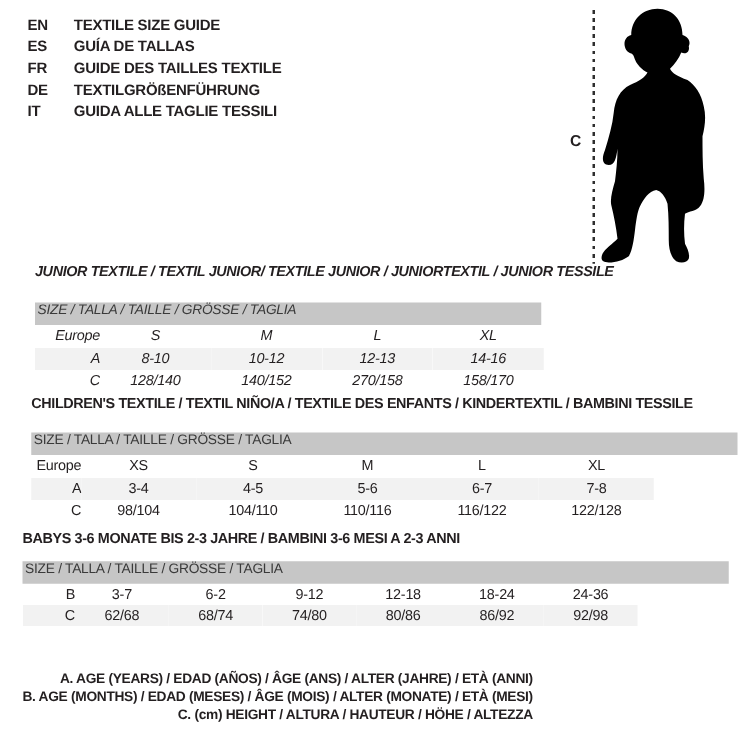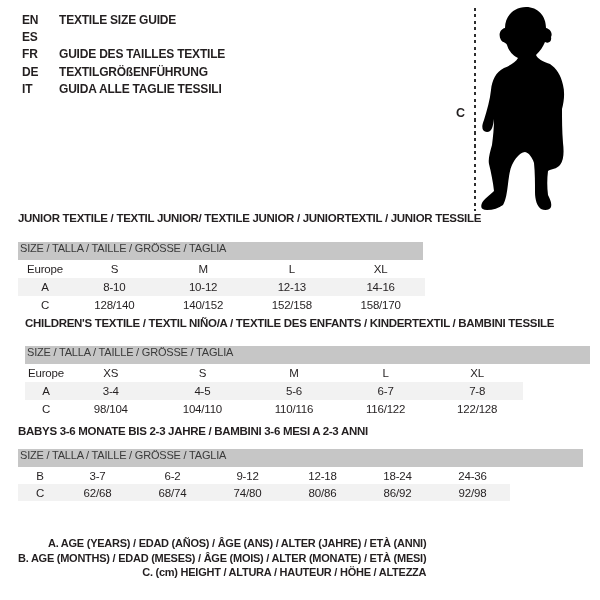--- a/index.html
+++ b/index.html
@@ -20,24 +20,24 @@
   #height-line{left:474px;top:8px;width:2px;height:203px;
     background:repeating-linear-gradient(to bottom,#2e2e2e 0 3px,transparent 3px 6.5px);}
   #height-label{left:456px;top:106px;font-size:12.5px;font-weight:600;}
   #baby-svg{left:478px;top:4px;}
 
   
   .block-title{font-weight:bold;font-size:11.5px;letter-spacing:-0.3px;white-space:nowrap;height:14px;line-height:14px;}
   .size-bar{background:#c6c6c6;height:18px;line-height:13px;font-size:11px;padding-left:2px;color:#3a3a3a;letter-spacing:-0.2px;}
   table{border-collapse:collapse;table-layout:fixed;}
   td{height:18px;font-size:11.5px;text-align:center;padding:0;white-space:nowrap;overflow:hidden;letter-spacing:-0.2px;}
-  td.rowlabel{text-align:center;padding-left:2px;}
+  td.rowlabel{text-align:right;padding-left:2px;}
   tr.alt{background:#f2f2f2;}
 
-  #t1{top:211px;left:18px;width:407px;}
+  #t1{top:211px;left:28px;width:407px;font-style:italic;}
   #t1 .size-bar{margin-top:17px;width:403px;}
   #t1 table{width:407px;}
   #t1 col.lab{width:52px;}
 
   #t2{top:316px;left:25px;width:567px;}
   #t2 .size-bar{margin-top:16px;width:563px;}
   #t2 table{width:498px;}
   #t2 col.lab{width:40px;}
 
   #t3{top:423px;left:18px;width:567px;}
@@ -54,20 +54,21 @@
 </head>
 <body>
 
 <div class="abs" id="langs">
   <div class="lang-row">
     <span class="lang-code">EN</span>
     <span class="lang-label">TEXTILE SIZE GUIDE</span>
   </div>
   <div class="lang-row">
     <span class="lang-code">ES</span>
+    <span class="lang-label">GUÍA DE TALLAS</span>
   </div>
   <div class="lang-row">
     <span class="lang-code">FR</span>
     <span class="lang-label">GUIDE DES TAILLES TEXTILE</span>
   </div>
   <div class="lang-row">
     <span class="lang-code">DE</span>
     <span class="lang-label">TEXTILGRÖßENFÜHRUNG</span>
   </div>
   <div class="lang-row">
@@ -140,21 +141,21 @@
       <td class="rowlabel">A</td>
       <td>8-10</td>
       <td>10-12</td>
       <td>12-13</td>
       <td>14-16</td>
     </tr>
     <tr>
       <td class="rowlabel">C</td>
       <td>128/140</td>
       <td>140/152</td>
-      <td>152/158</td>
+      <td>270/158</td>
       <td>158/170</td>
     </tr>
   </tbody>
     </table>
 </div>
 
 <div class="abs" id="t2">
   <div class="block-title">CHILDREN'S TEXTILE / TEXTIL NIÑO/A / TEXTILE DES ENFANTS / KINDERTEXTIL / BAMBINI TESSILE</div>
   <div class="size-bar">SIZE / TALLA / TAILLE / GRÖSSE / TAGLIA</div>
   <table>

